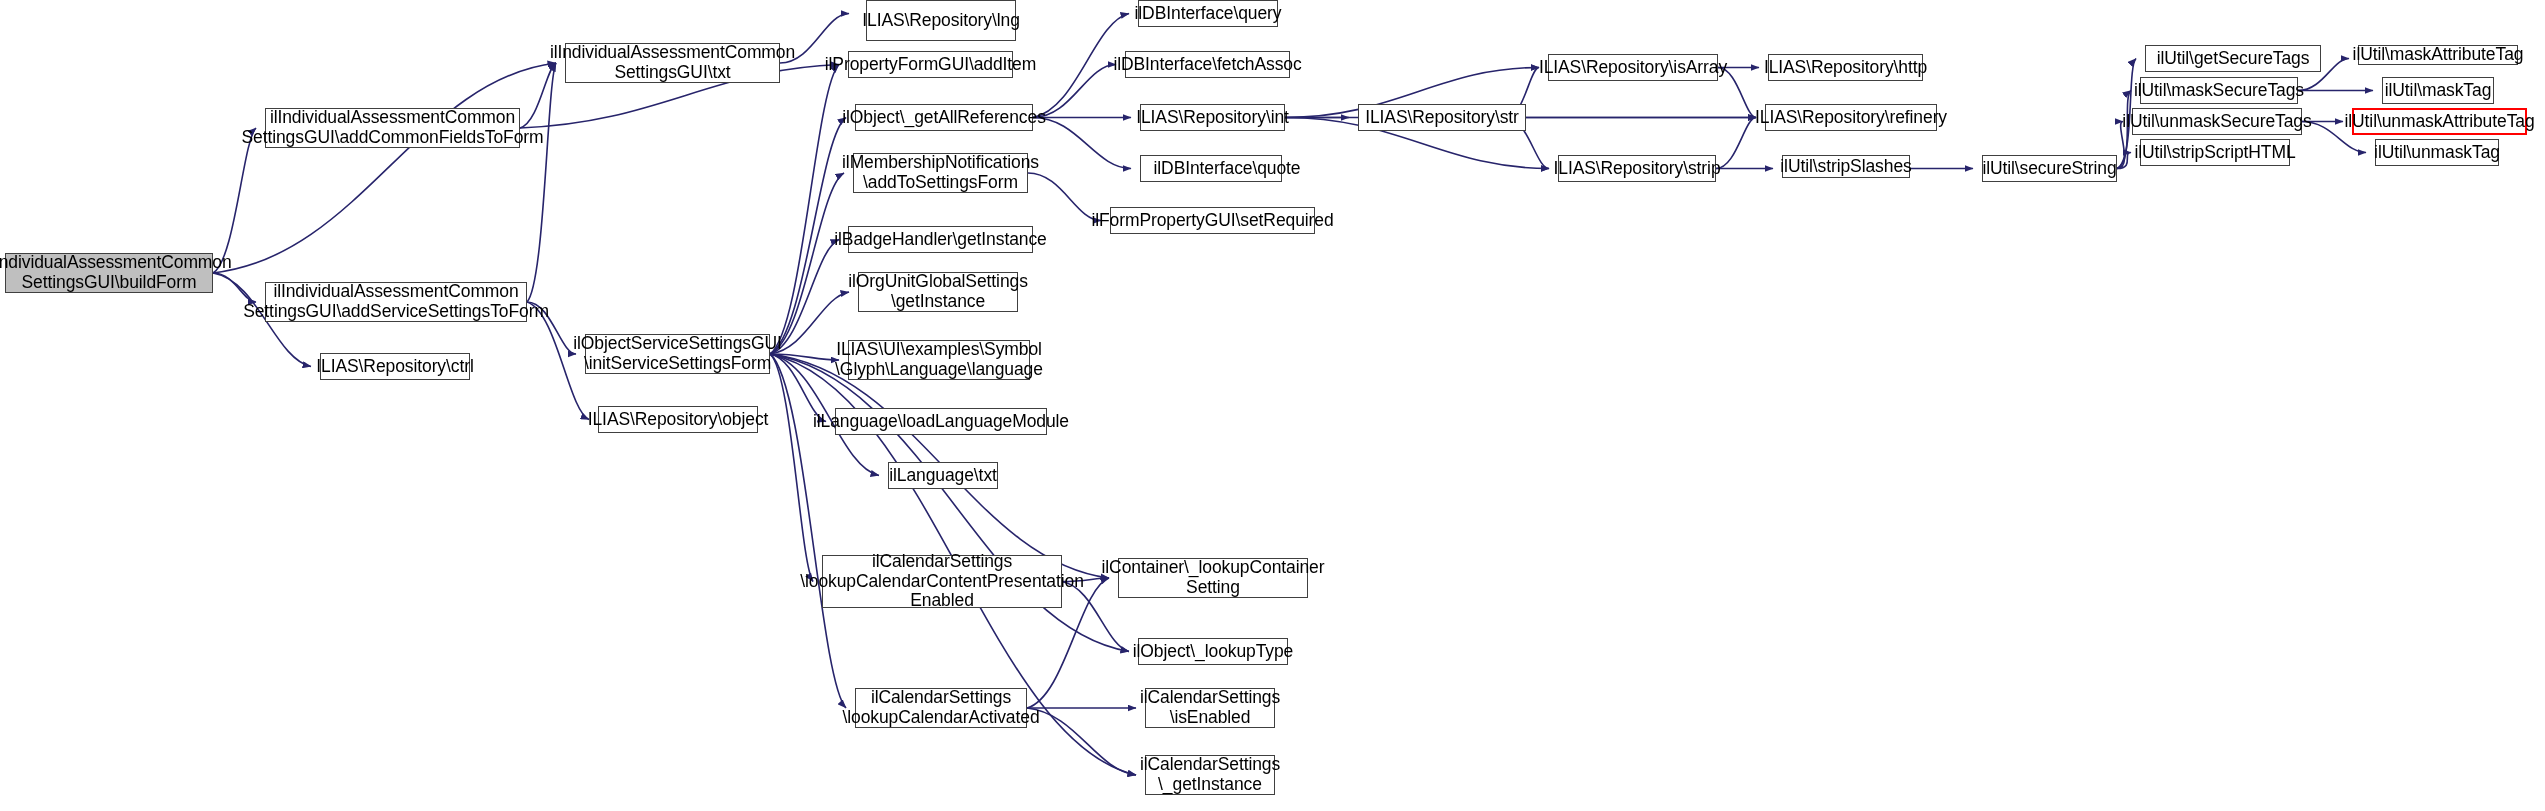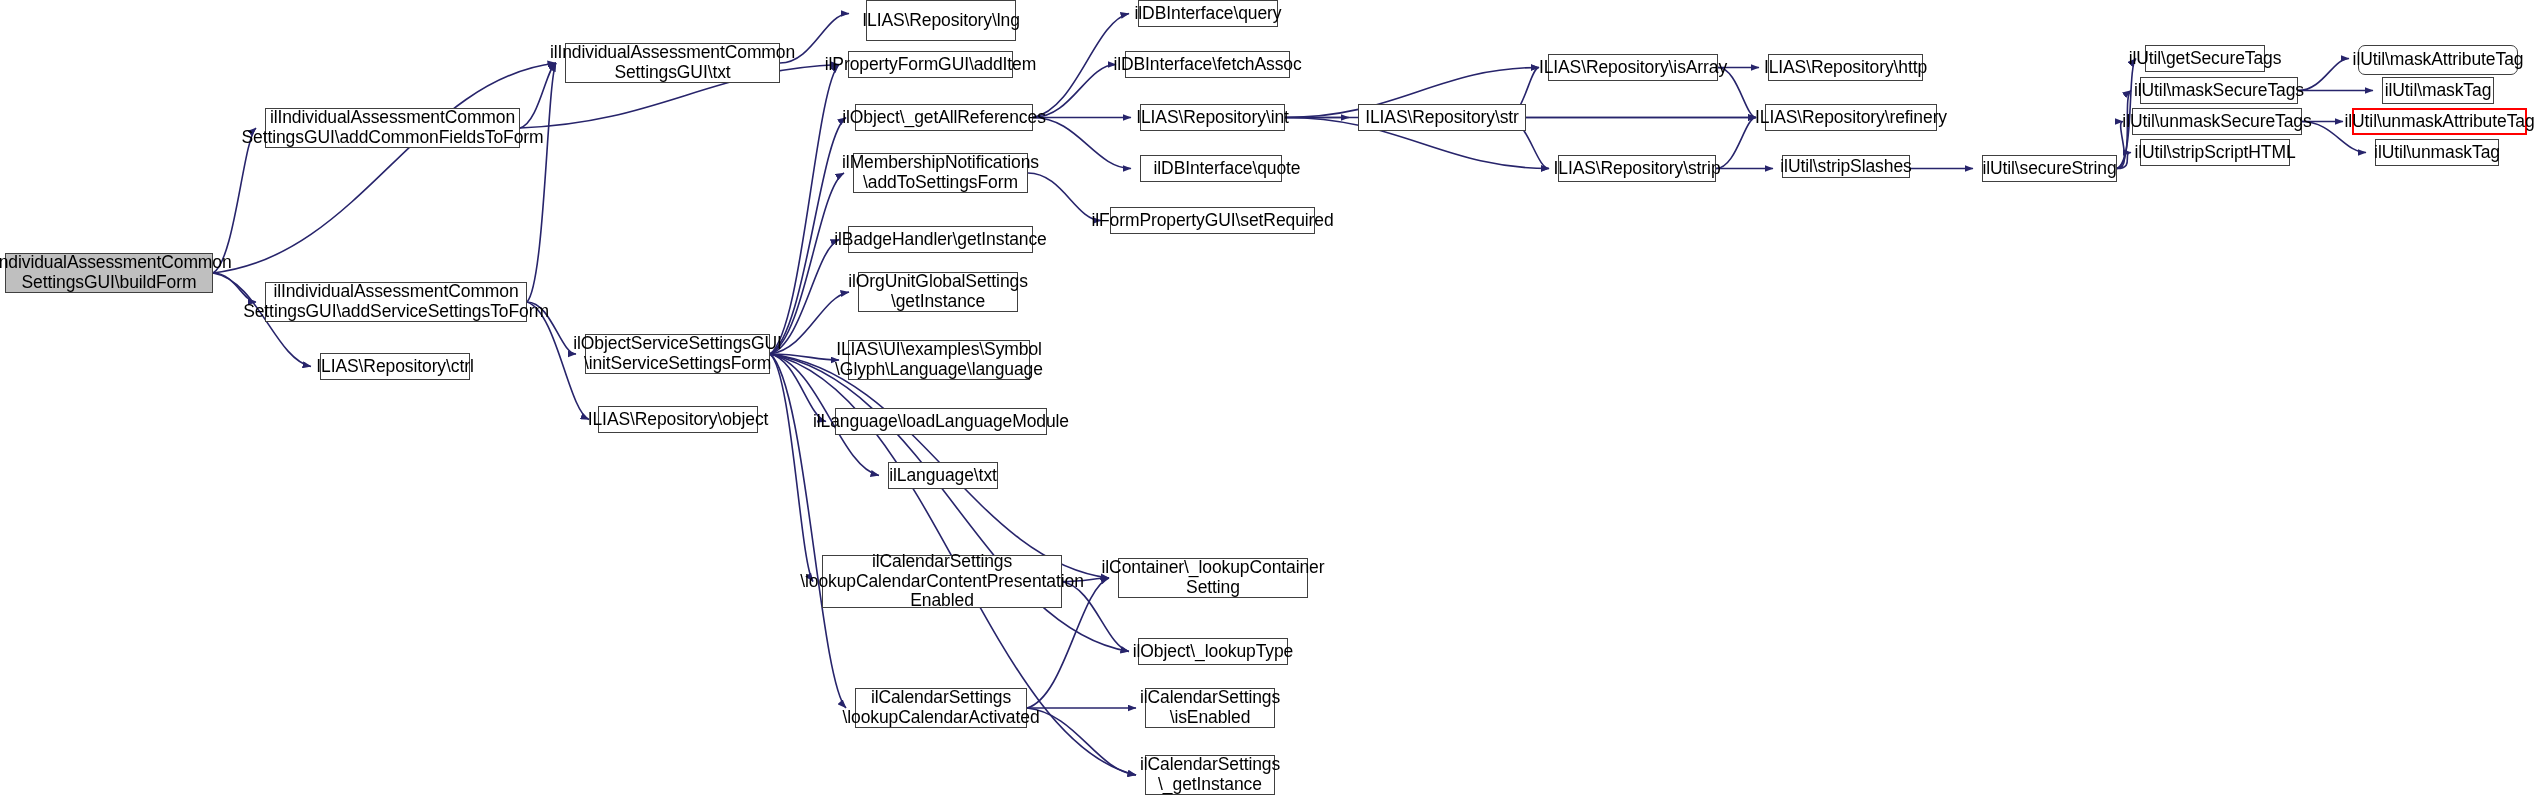--- a/index.html
+++ b/index.html
@@ -161,22 +161,22 @@
 \isEnabled</div>
       <div class="node" style="left: 1145px; top: 755px; width: 130px; height: 40px;">ilCalendarSettings
 \_getInstance</div>
       <div class="node" style="left: 1358px; top: 104px; width: 168px; height: 27px;">ILIAS\Repository\str</div>
       <div class="node" style="left: 1548px; top: 54px; width: 170px; height: 27px;">ILIAS\Repository\isArray</div>
       <div class="node" style="left: 1558px; top: 155px; width: 158px; height: 27px;">ILIAS\Repository\strip</div>
       <div class="node" style="left: 1768px; top: 54px; width: 155px; height: 27px;">ILIAS\Repository\http</div>
       <div class="node" style="left: 1765px; top: 104px; width: 172px; height: 27px;">ILIAS\Repository\refinery</div>
       <div class="node" style="left: 1782px; top: 155px; width: 128px; height: 23px;">ilUtil\stripSlashes</div>
       <div class="node" style="left: 1982px; top: 155px; width: 135px; height: 27px;">ilUtil\secureString</div>
-      <div class="node" style="left: 2145px; top: 45px; width: 120px; height: 27px;">ilUtil\getSecureTags</div>
+      <div class="node" style="left: 2145px; top: 45px; width: 176px; height: 27px;">ilUtil\getSecureTags</div>
       <div class="node" style="left: 2140px; top: 77px; width: 158px; height: 27px;">ilUtil\maskSecureTags</div>
       <div class="node" style="left: 2132px; top: 108px; width: 170px; height: 27px;">ilUtil\unmaskSecureTags</div>
       <div class="node" style="left: 2140px; top: 139px; width: 150px; height: 27px;">ilUtil\stripScriptHTML</div>
-      <div class="node" style="left: 2358px; top: 45px; width: 160px; height: 30px; border-radius: 7px;">ilUtil\maskAttributeTag</div>
+      <div class="node" style="left: 2358px; top: 45px; width: 160px; height: 20px;">ilUtil\maskAttributeTag</div>
       <div class="node" style="left: 2382px; top: 77px; width: 112px; height: 27px;">ilUtil\maskTag</div>
       <div class="node highlight" style="left: 2352px; top: 108px; width: 175px; height: 27px;">ilUtil\unmaskAttributeTag</div>
       <div class="node" style="left: 2375px; top: 139px; width: 124px; height: 27px; text-align: right;">ilUtil\unmaskTag</div>
     </div>
 </div>
 
 </body></html>

